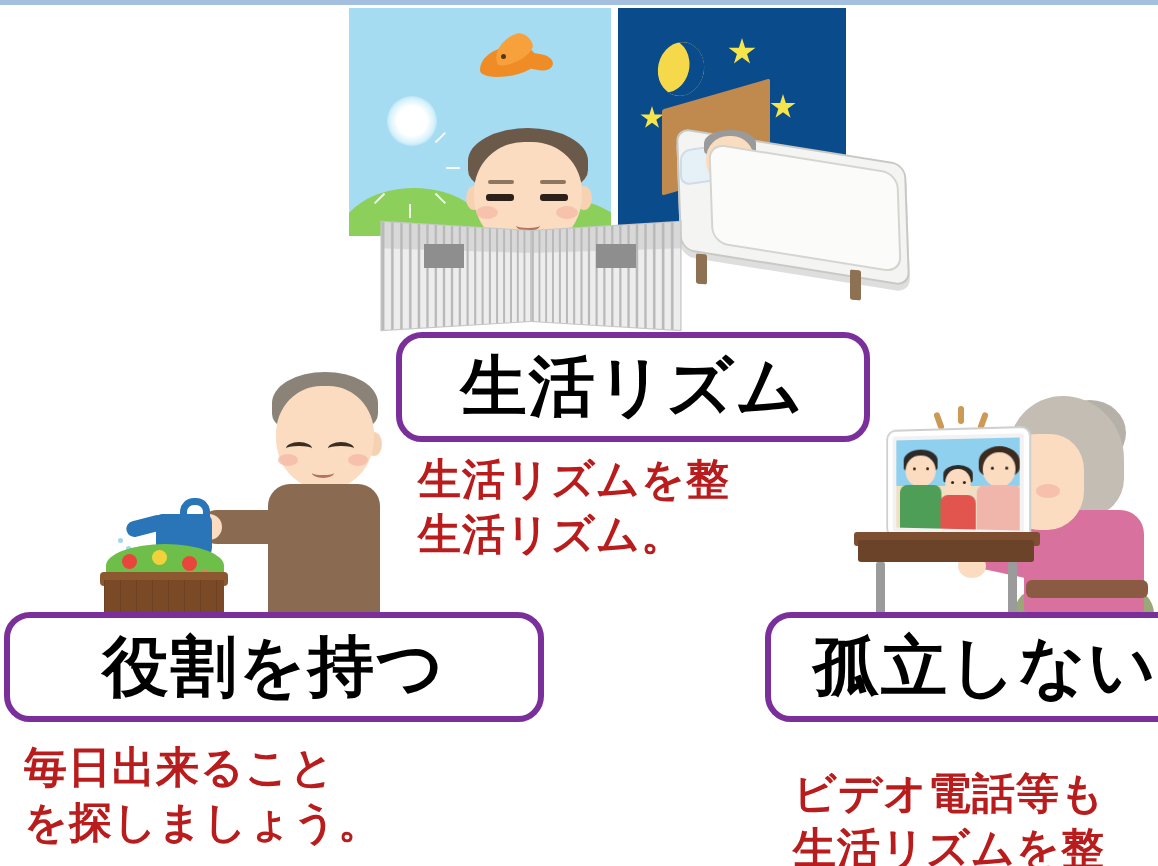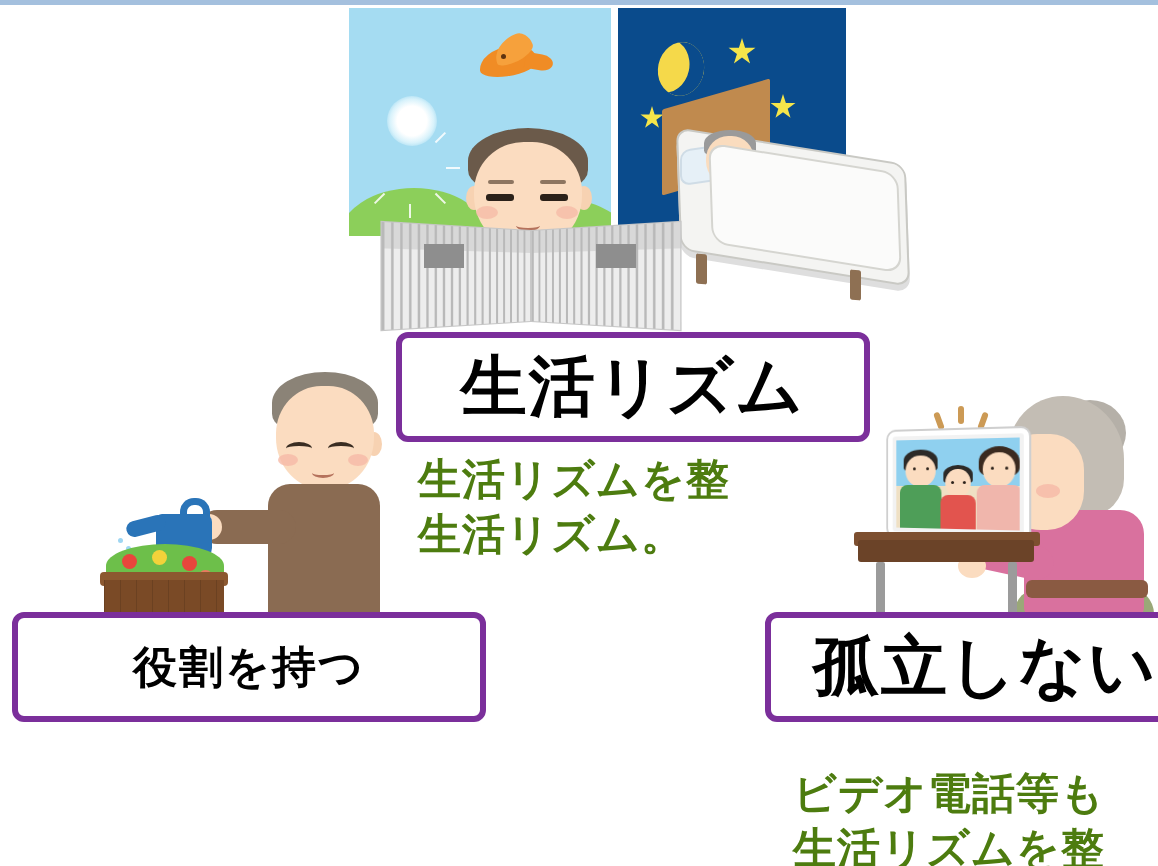--- a/index.html
+++ b/index.html
@@ -389,39 +389,39 @@
   #videocall .m-body { left: 84px; top: 46px; width: 44px; height: 52px; background: #f0b6ac; }
   #videocall .eyedot {
     position: absolute; width: 3px; height: 3px; background: #2b2119; border-radius: 50%;
   }
 
   
   .pill {
     position: absolute;
     background: #ffffff;
     border: 6px solid #7b2f9b;
-    border-radius: 12px;
+    border-radius: 26px;
     display: flex;
     align-items: center;
     justify-content: center;
     color: #000000;
     font-weight: 700;
     letter-spacing: 2px;
     white-space: nowrap;
     font-family: Liberation Serif, serif;
   }
   #pill-rhythm   { left: 396px; top: 332px; width: 474px; height: 110px; font-size: 66px; }
-  #pill-role     { left: 12px;   top: 612px; width: 474px; height: 110px; font-size: 44px; }
+  #pill-role     { left: 4px;   top: 612px; width: 540px; height: 110px; font-size: 66px; }
   #pill-isolate  { left: 765px; top: 612px; width: 474px; height: 110px; font-size: 66px;
                    justify-content: flex-start; padding-left: 42px; }
 
   
   .caption {
     position: absolute;
-    color: #4d7c0f;
+    color: #b91c1c;
     font-weight: 700;
     font-size: 43px;
     line-height: 1.27;
     letter-spacing: 1px;
     white-space: pre;
     font-family: "DejaVu Sans", "Liberation Sans", sans-serif;
   }
   #cap-rhythm  { left: 418px; top: 452px; }
   #cap-role    { left: 24px;  top: 740px; }
   #cap-isolate { left: 793px; top: 740px; margin-top: 26px; }
@@ -567,16 +567,17 @@
   </div>
 
   <div class="pill" id="pill-rhythm">生活リズム</div>
 
   <div class="pill" id="pill-role">役割を持つ</div>
 
   <div class="pill" id="pill-isolate">孤立しない</div>
 
   <div class="caption" id="cap-rhythm"><span>生活リズムを整</span><br><span>生活リズム。</span></div>
 
+  <div class="caption" id="cap-role"><span>毎日出来ること</span><br><span>を探しましょう。</span></div>
 
   <div class="caption" id="cap-isolate"><span>ビデオ電話等も</span><br><span>生活リズムを整</span></div>
 
 </div>
 
 </body></html>

